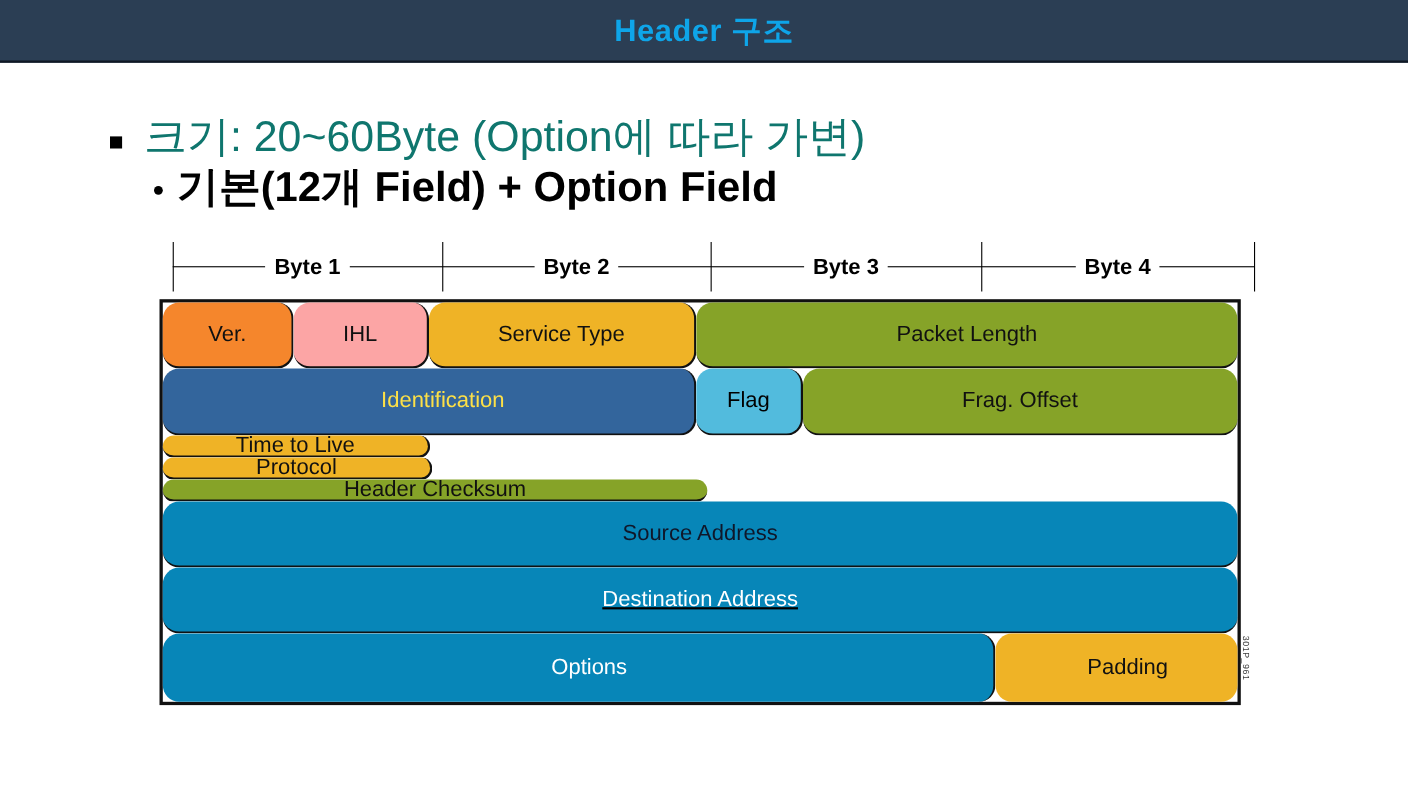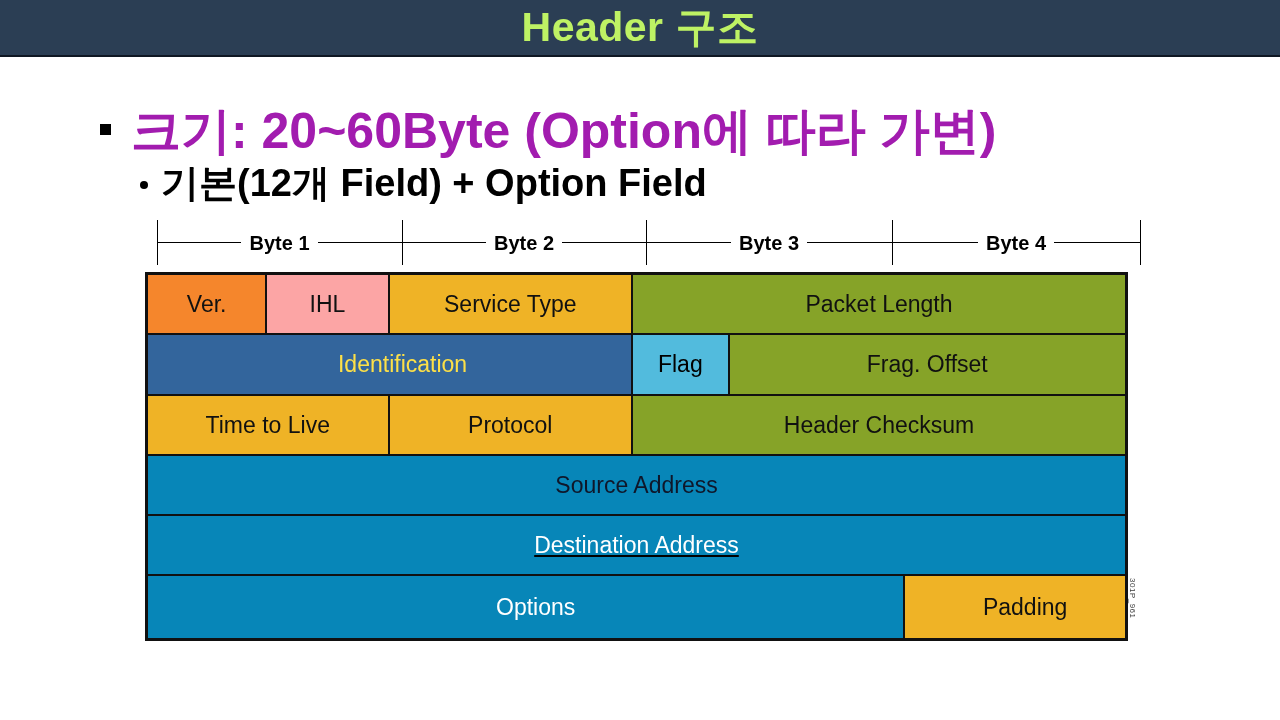--- a/index.html
+++ b/index.html
@@ -14,35 +14,35 @@
   
   .title-bar{
     position:absolute;left:0;top:0;
     width:1280px;height:57px;
     background:#2b3e54;
     border-bottom:2px solid #0f1723;
     box-sizing:border-box;
     display:flex;align-items:center;justify-content:center;
   }
   .title-bar .title-text{
-    color:#bef264;
-    font-size:41px;
+    color:#0ea5e9;
+    font-size:28px;
     font-weight:700;
     letter-spacing:.5px;
     line-height:1;
   }
 
   
   .bullets{position:absolute;left:100px;top:104px;width:1000px;}
   .bullet-l1{display:flex;align-items:flex-start;}
   .bullet-l1 .sq{
     width:11px;height:11px;background:#000;
     margin-top:20px;margin-right:20px;flex:none;
   }
-  .bullet-l1 .txt{font-size:50px;font-weight:700;color:#a21caf;line-height:1.1;}
+  .bullet-l1 .txt{font-size:39px;font-weight:400;color:#0f766e;line-height:1.1;}
   .bullet-l2{display:flex;align-items:flex-start;margin-top:4px;margin-left:40px;}
   .bullet-l2 .dot{
     width:8px;height:8px;border-radius:50%;background:#000;
     margin-top:18px;margin-right:13px;flex:none;
   }
   .bullet-l2 .txt{font-size:38px;font-weight:700;color:#000;line-height:1.1;}
 
   
   .ruler{position:absolute;left:157px;top:220px;width:983px;height:45px;}
   .ruler .baseline{
@@ -65,24 +65,25 @@
     border:3px solid #111;
     box-sizing:border-box;
     background:#fff;
   }
   .hrow{display:flex;width:100%;}
   .cell{
     box-sizing:border-box;
     border-right:2px solid #111;
     border-bottom:2px solid #111;
     display:flex;align-items:center;justify-content:center;
-    font-size:23px;
+    font-size:20px;
     color:#111;
     overflow:hidden;
     white-space:nowrap;
+    border-radius:15px;
   }
   .cell:last-child{border-right:none;}
   .hrow:last-child .cell{border-bottom:none;padding-left:20px;}
   .cell.light{color:#ffffff;}
 
   
   .watermark{
     position:absolute;left:1128px;top:578px;
     font-size:8px;color:#3a3a3a;
     writing-mode:vertical-rl;
@@ -134,21 +135,21 @@
       <div class="cell" style="width: 120px; background: rgb(245, 134, 44); color: rgb(17, 17, 17);">Ver.</div>
       <div class="cell" style="width: 123px; background: #fca5a5; color: rgb(17, 17, 17);">IHL</div>
       <div class="cell" style="width: 245px; background: rgb(239, 179, 38); color: rgb(17, 17, 17);">Service Type</div>
       <div class="cell" style="width: 495px; background: rgb(134, 163, 40); color: rgb(17, 17, 17);">Packet Length</div>
     </div>
     <div class="hrow" style="height: 61px;">
       <div class="cell light" style="width: 488px; background: rgb(51, 101, 156); color: #fde047; padding-left: 26px;">Identification</div>
       <div class="cell" style="width: 97px; background: rgb(82, 187, 221); color: #000000;">Flag</div>
       <div class="cell" style="width: 398px; background: rgb(134, 163, 40); color: rgb(17, 17, 17);">Frag. Offset</div>
     </div>
-    <div class="hrow" style="height: 60px;">
+    <div class="hrow" style="height: 60px; flex-direction: column;">
       <div class="cell" style="width: 243px; background: rgb(239, 179, 38); color: rgb(17, 17, 17);">Time to Live</div>
       <div class="cell" style="width: 245px; background: rgb(239, 179, 38); color: rgb(17, 17, 17);">Protocol</div>
       <div class="cell" style="width: 495px; background: rgb(134, 163, 40); color: rgb(17, 17, 17);">Header Checksum</div>
     </div>
     <div class="hrow" style="height: 60px;">
       <div class="cell light" style="width: 983px; background: rgb(7, 134, 184); color: #0f172a;">Source Address</div>
     </div>
     <div class="hrow" style="height: 60px; text-decoration: underline;">
       <div class="cell light" style="width: 983px; background: rgb(7, 134, 184); color: rgb(255, 255, 255);">Destination Address</div>
     </div>

